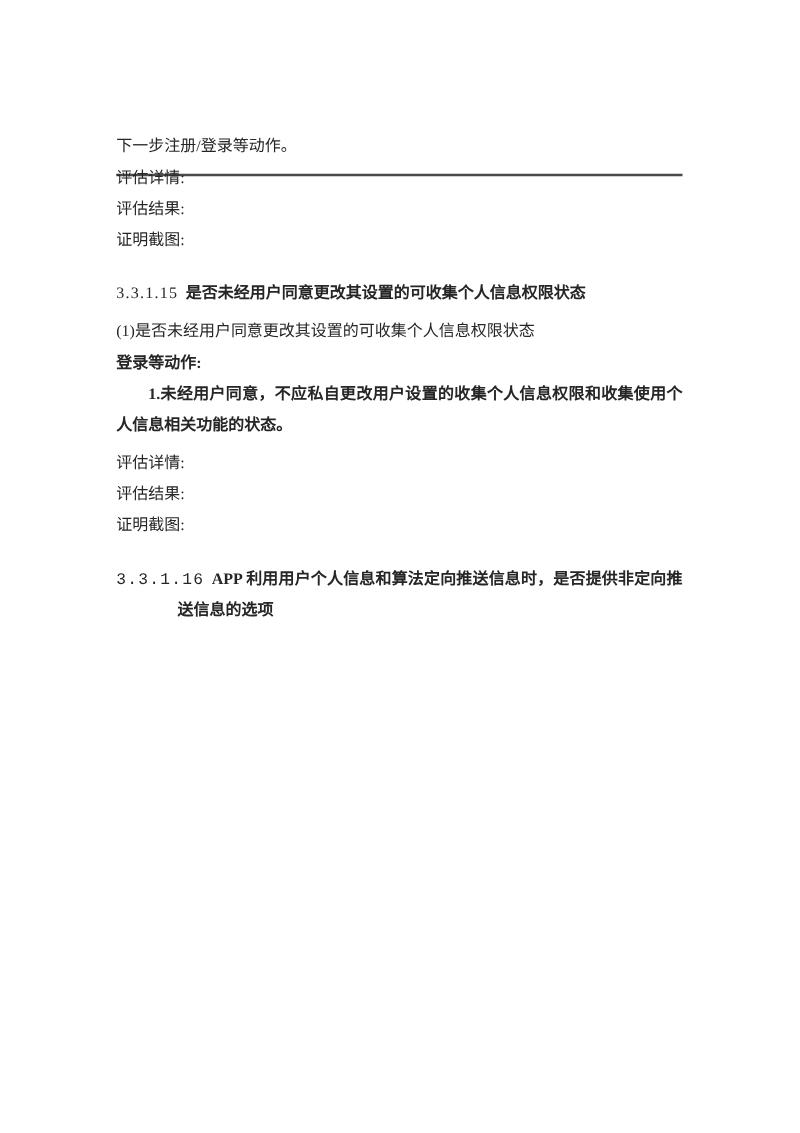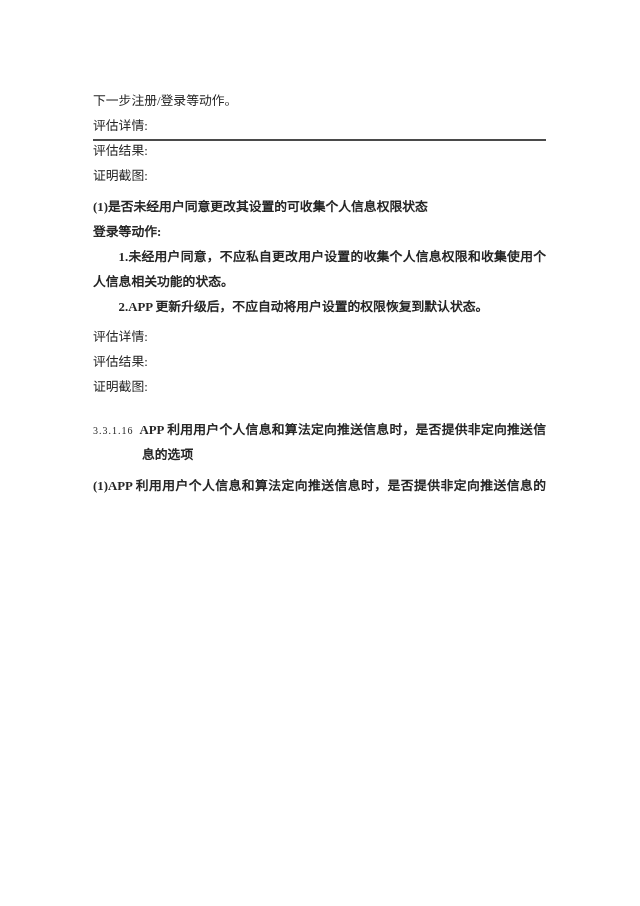--- a/index.html
+++ b/index.html
@@ -21,21 +21,21 @@
   .header-rule {
     position: absolute;
     top: 139px;
     left: 93px;
     width: 453px;
     height: 2px;
     background: var(--rule-color);
   }
   .doc-body {
     position: absolute;
-    top: 0;
+    top: 16px;
     left: 93px;
     width: 453px;
     padding-top: 89px;
   }
   .doc-body p {
     margin: 0;
     font-size: 12.8px;
     line-height: 25px;
     text-align: justify;
   }
@@ -47,54 +47,53 @@
     margin-top: 18px !important;
     padding-left: 49px;
     text-indent: -49px;
   }
   .sec-num {
     font-weight: normal;
     letter-spacing: 1px;
     margin-right: 6px;
   }
   .sec-num-mono {
-    font-family: Liberation Serif, serif;
-    font-size: 10px;
+    font-family: Liberation Mono, monospace;
+    font-size: 13px;
   }
-  .item-heading { font-weight: bold; margin-top: 6px !important; }
+  .item-heading { font-weight: normal; margin-top: 6px !important; }
   .item-heading-cut { text-align-last: justify; }
   .criteria-label { font-weight: bold; }
   .criterion { text-indent: 2em; font-weight: bold; }
 </style>
 </head>
 <body>
 
 <div class="page">
 
   <div class="header-rule"></div>
 
   <div class="doc-body">
 
     <p class="intro">下一步注册/登录等动作。</p>
 
     <p class="label">评估详情:</p>
     <p class="label">评估结果:</p>
     <p class="label">证明截图:</p>
 
+    <p class="sec-heading sec-heading15"><span class="sec-num">3.3.1.15</span><span>是否未经用户同意更改其设置的可收集个人信息权限状态</span></p>
 
     <p class="item-heading">(1)是否未经用户同意更改其设置的可收集个人信息权限状态</p>
 
     <p class="criteria-label">登录等动作:</p>
 
     <p class="criterion">1.未经用户同意，不应私自更改用户设置的收集个人信息权限和收集使用个人信息相关功能的状态。</p>
 
-    <p class="criterion">2.APP 更新升级后，不应自动将用户设置的权限恢复到默认状态。</p>
 
     <p class="label label-gap">评估详情:</p>
     <p class="label">评估结果:</p>
     <p class="label">证明截图:</p>
 
     <p class="sec-heading sec-heading16"><span class="sec-num sec-num-mono">3.3.1.16</span><span>APP 利用用户个人信息和算法定向推送信息时，是否提供非定向推送信息的选项</span></p>
 
-    <p class="item-heading item-heading-cut">(1)APP 利用用户个人信息和算法定向推送信息时，是否提供非定向推送信息的</p>
 
   </div>
 </div>
 
 </body></html>

